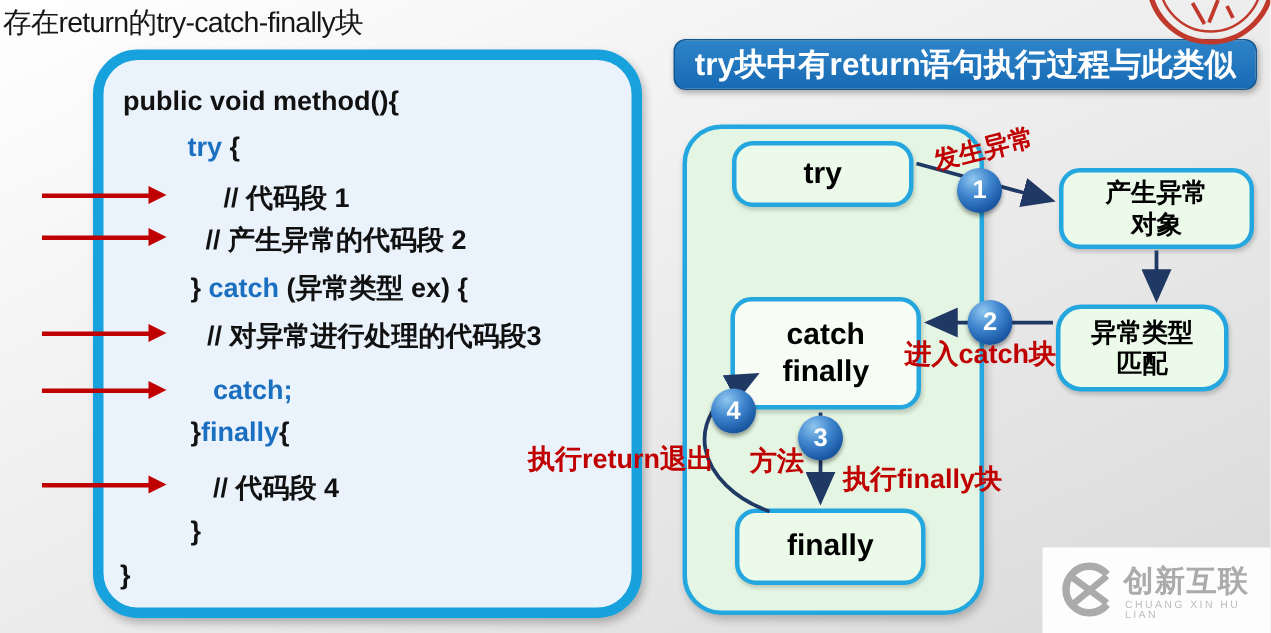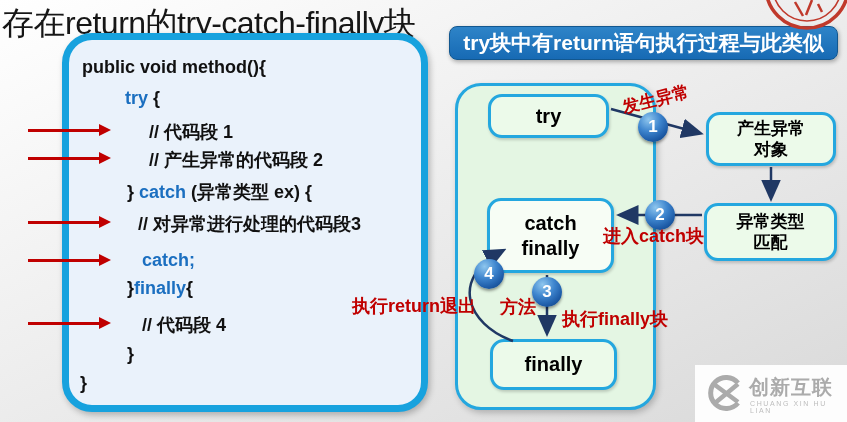--- a/index.html
+++ b/index.html
@@ -3,21 +3,21 @@
 <meta charset="utf-8">
 <style>
   html,body{margin:0;padding:0;}
   body{
     width:847px;height:422px;position:relative;overflow:hidden;
     font-family:"Liberation Sans","DejaVu Sans",sans-serif;
     background:linear-gradient(155deg,#ffffff 0%,#f2f2f2 35%,#e3e3e3 75%,#d9d9d9 100%);
   }
   
   .page-title{
-    position:absolute;left:2px;top:2px;font-size:32px;color:#161616;
+    position:absolute;left:2px;top:2px;font-size:19px;color:#161616;
     letter-spacing:-0.5px;white-space:nowrap;
   }
   
   .code-box{
     position:absolute;left:62px;top:33px;width:366px;height:379px;
     background:#eaf2fb;border:7px solid #17a2de;border-radius:30px;
     box-sizing:border-box;box-shadow:2px 3px 6px rgba(0,0,0,0.25);
   }
   .code-line{
     position:absolute;font-size:18px;font-weight:700;color:#111;white-space:pre;
@@ -50,21 +50,21 @@
     display:flex;flex-direction:column;align-items:center;justify-content:center;
     font-weight:700;color:#000;box-shadow:1px 2px 3px rgba(0,0,0,0.18);
     background:#ecfaea;line-height:1.25;
   }
   .node.en{font-size:20px;}
   .node.cn{font-size:17px;align-items:center;}
   .node-try{left:488px;top:94px;width:121px;height:44px;}
   .node-catch{left:487px;top:198px;width:127px;height:75px;background:#f7fdf5;}
   .node-finally{left:490px;top:339px;width:127px;height:51px;}
   .node-raise{left:706px;top:112px;width:130px;height:54px;}
-  .node-match{left:704px;top:203px;width:133px;height:58px;}
+  .node-match{left:704px;top:203px;width:115px;height:58px;border-radius:17px;}
   
   .step-circle{
     position:absolute;width:30px;height:30px;border-radius:50%;
     background:radial-gradient(circle at 35% 25%,#8ec6ee 0%,#3e85ce 40%,#1e5ca8 70%,#0d3a70 100%);
     color:#fff;font-size:17px;font-weight:700;
     display:flex;align-items:center;justify-content:center;
     box-shadow:0 2px 3px rgba(0,0,0,0.4);
   }
   .c1{left:638px;top:112px;} .c2{left:645px;top:200px;}
   .c3{left:532px;top:277px;} .c4{left:474px;top:259px;}
@@ -89,21 +89,21 @@
 </style>
 </head>
 <body>
 
 <div class="page-title">存在return的try-catch-finally块</div>
 
 <div class="code-box" id="codeBox">
     <div class="code-line" style="left: 13px; top: 17px;"><span class="plain">public void method(){</span></div>
     <div class="code-line" style="left: 56px; top: 48px;"><span class="kw">try</span><span class="plain"> {</span></div>
     <div class="code-line" style="left: 80px; top: 80px;"><span class="plain">// 代码段 1</span></div>
-    <div class="code-line" style="left: 80px; top: 108px;"><span class="plain">// 产生异常的代码段 2</span></div>
+    <div class="code-line" style="left: 68px; top: 108px;"><span class="plain">// 产生异常的代码段 2</span></div>
     <div class="code-line" style="left: 58px; top: 140px;"><span class="plain">} </span><span class="kw">catch</span><span class="plain"> (异常类型 ex) {</span></div>
     <div class="code-line" style="left: 69px; top: 172px;"><span class="plain">// 对异常进行处理的代码段3</span></div>
     <div class="code-line" style="left: 73px; top: 210px;"><span class="kw">catch;</span></div>
     <div class="code-line" style="left: 58px; top: 238px;"><span class="plain">}</span><span class="kw">finally</span><span class="plain">{</span></div>
     <div class="code-line" style="left: 73px; top: 273px;"><span class="plain">// 代码段 4</span></div>
     <div class="code-line" style="left: 58px; top: 304px;"><span class="plain">}</span></div>
     <div class="code-line" style="left: 11px; top: 333px;"><span class="plain">}</span></div>
   </div>
 <div id="arrowLayer">
     <div class="red-arrow" style="top: 129px;"></div>

